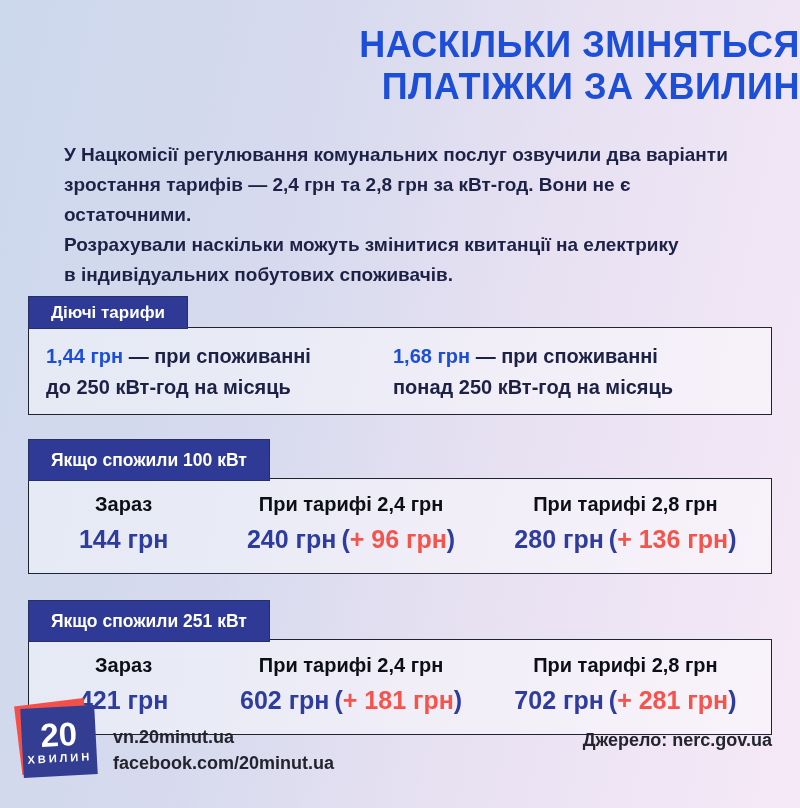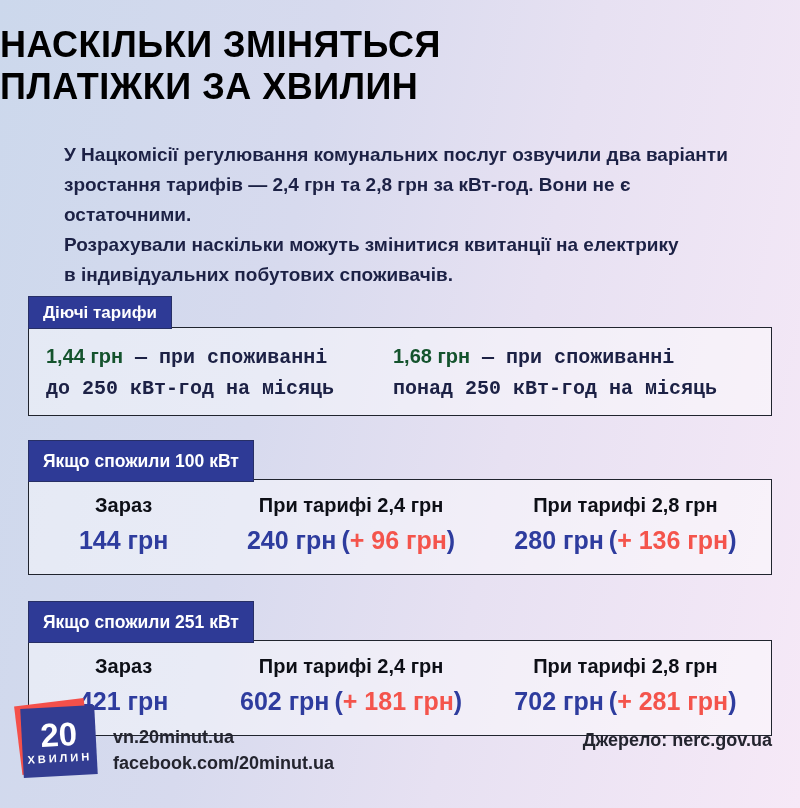--- a/index.html
+++ b/index.html
@@ -2,48 +2,48 @@
 <html><head>
 <meta charset="utf-8">
 <style>
   html,body{margin:0;padding:0;}
   body{
     width:800px;height:808px;overflow:hidden;position:relative;
     background:linear-gradient(102deg,#ccd8ec 0%,#d7daee 35%,#e7e1f2 62%,#f6e9f7 100%);
     font-family:"Liberation Sans",sans-serif;
   }
   .title{
-    margin-top:24px;text-align:left;color:#000000;
+    margin-top:24px;text-align:right;color:#1d4ed8;
     font-size:36px;font-weight:bold;line-height:42px;letter-spacing:.5px;
   }
   .title span{display:block;}
   .intro{
     margin:32px 58px 0 64px;font-size:19px;font-weight:bold;
     color:#1c2145;line-height:30px;
   }
   .intro span{display:block;}
   .section{position:relative;margin:0 28px;}
   .sec-tariffs{margin-top:6px;padding-top:31px;}
   .sec-t1{margin-top:24px;padding-top:39px;}
   .sec-t2{margin-top:26px;padding-top:39px;}
   .badge{
     position:absolute;top:0;left:0;z-index:2;
     background:#2e3a96;border:1px solid #272f66;color:#fff;
-    font-weight:bold;display:flex;align-items:center;padding:0 14px;
+    font-weight:bold;display:flex;align-items:center;padding:0 22px;
   }
   .badge-small{height:31px;font-size:17px;}
   .badge-big{height:40px;font-size:17.5px;}
   .box{
     border:1.5px solid #20242e;background:rgba(255,255,255,0.45);
   }
   .tariff-box{display:flex;padding:13px 10px 11px 17px;font-size:20px;font-weight:bold;line-height:31px;}
   .tariff-item{width:347px;}
   .tariff-item:last-child{flex:1;}
-  .val-blue{color:#14532d;}
-  .t-dark{color:#1c2145;font-family:Liberation Mono, monospace;}
+  .val-blue{color:#1d4ed8;}
+  .t-dark{color:#1c2145;}
   .table-box{display:flex;padding:14px 12px 19px 8px;}
   .cell{text-align:center;}
   .cell:nth-child(1){width:24%;}
   .cell:nth-child(2){width:39%;}
   .cell:nth-child(3){width:37%;}
   .cell-header{font-size:20px;font-weight:bold;color:#0d0f16;}
   .cell-value{font-size:25px;font-weight:bold;margin-top:9px;white-space:nowrap;}
   .cell-value .num{color:#2e3c9e;}
   .cell-value .paren{color:#2e3c9e;}
   .cell-value .paren-open{margin-left:5px;}

